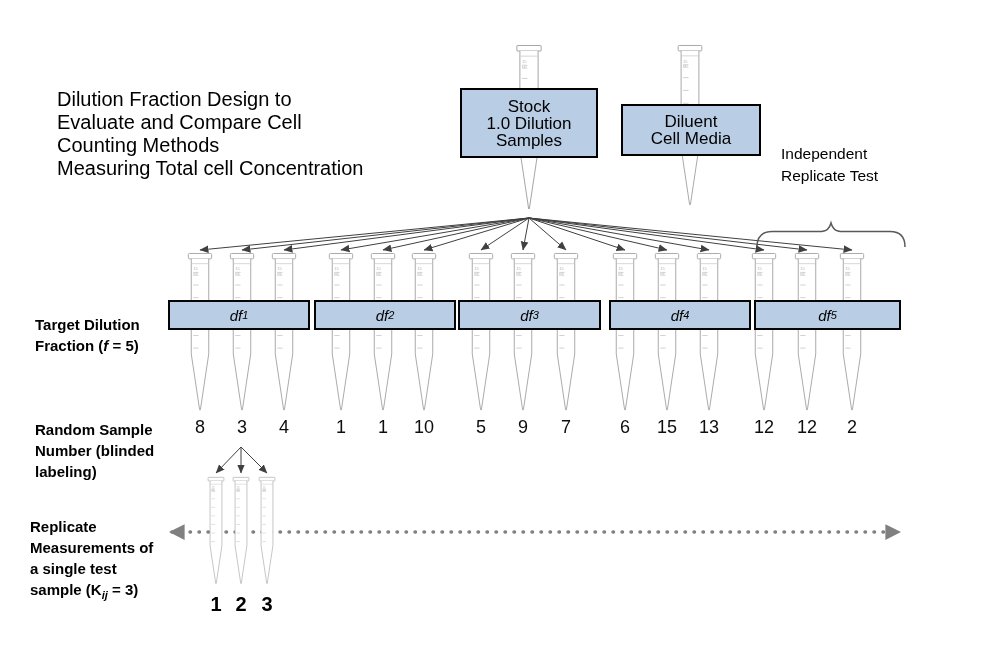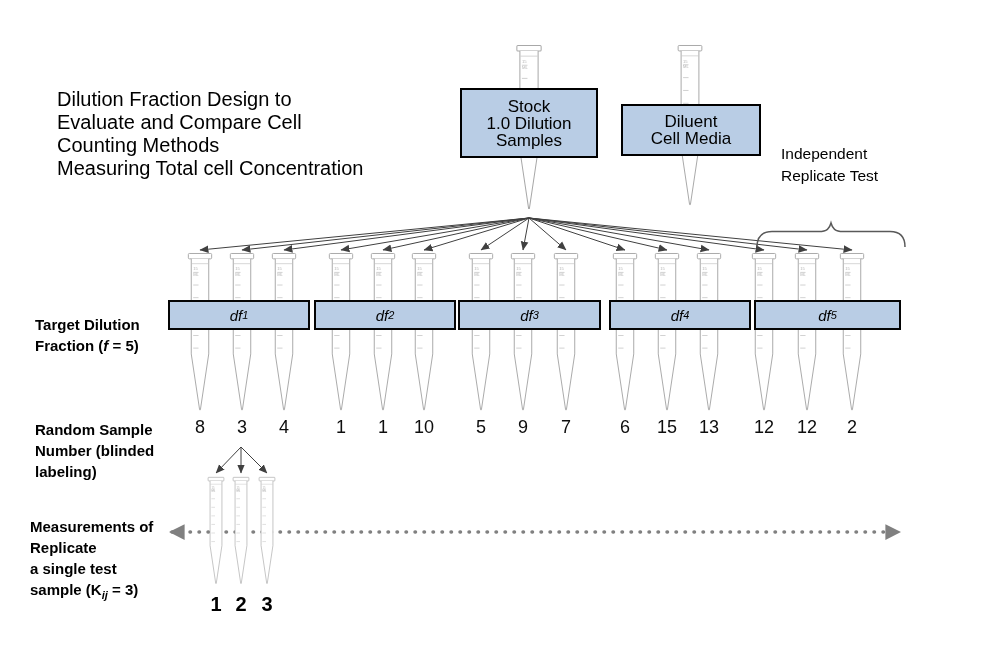--- a/index.html
+++ b/index.html
@@ -144,22 +144,22 @@
     </div>
   </div>
 
   <div id="random-label" class="overlay left-label">
     <div>Random Sample</div>
     <div>Number (blinded</div>
     <div>labeling)</div>
   </div>
 
   <div id="replicate-label" class="overlay left-label">
+    <div>Replicate</div>
     <div>Measurements of</div>
-    <div>Replicate</div>
     <div>a single test</div>
     <div>
       <span>sample (K</span><sub class="rep-sub"><i>ij</i></sub><span> = 3)</span>
     </div>
   </div>
 
   <div id="df-layer" class="gen-layer">
       <div class="df-box" style="left: 168px; width: 142px;">
         <i>df</i>
         <sub>1</sub>

